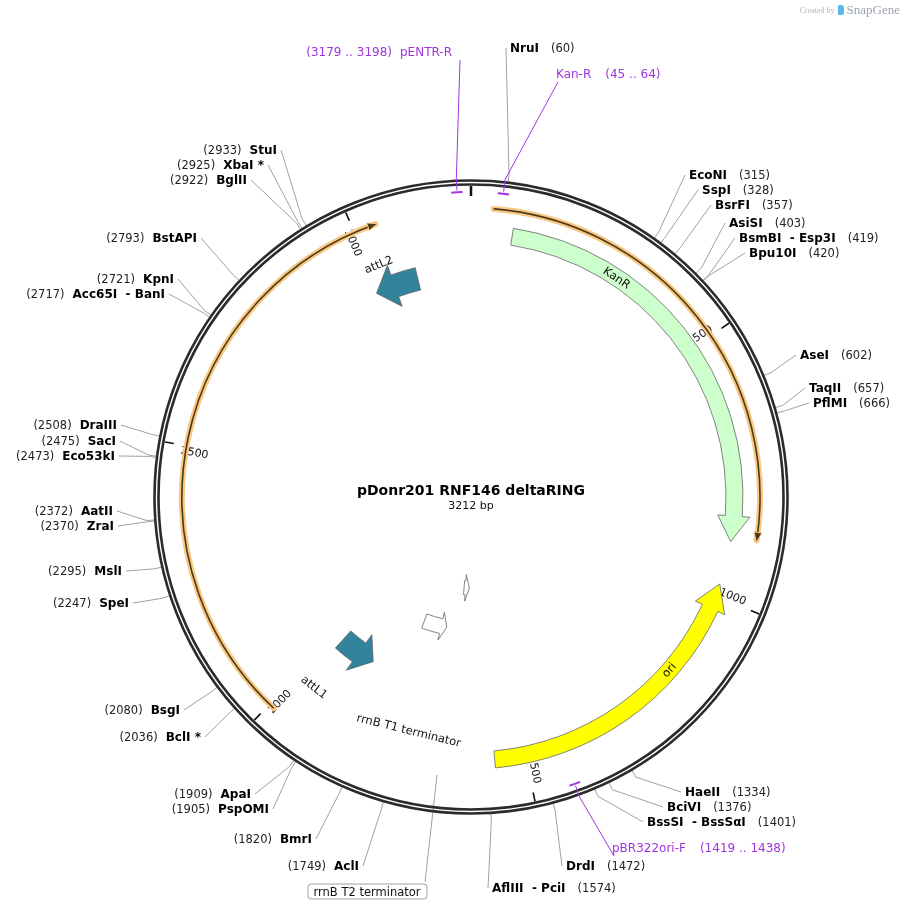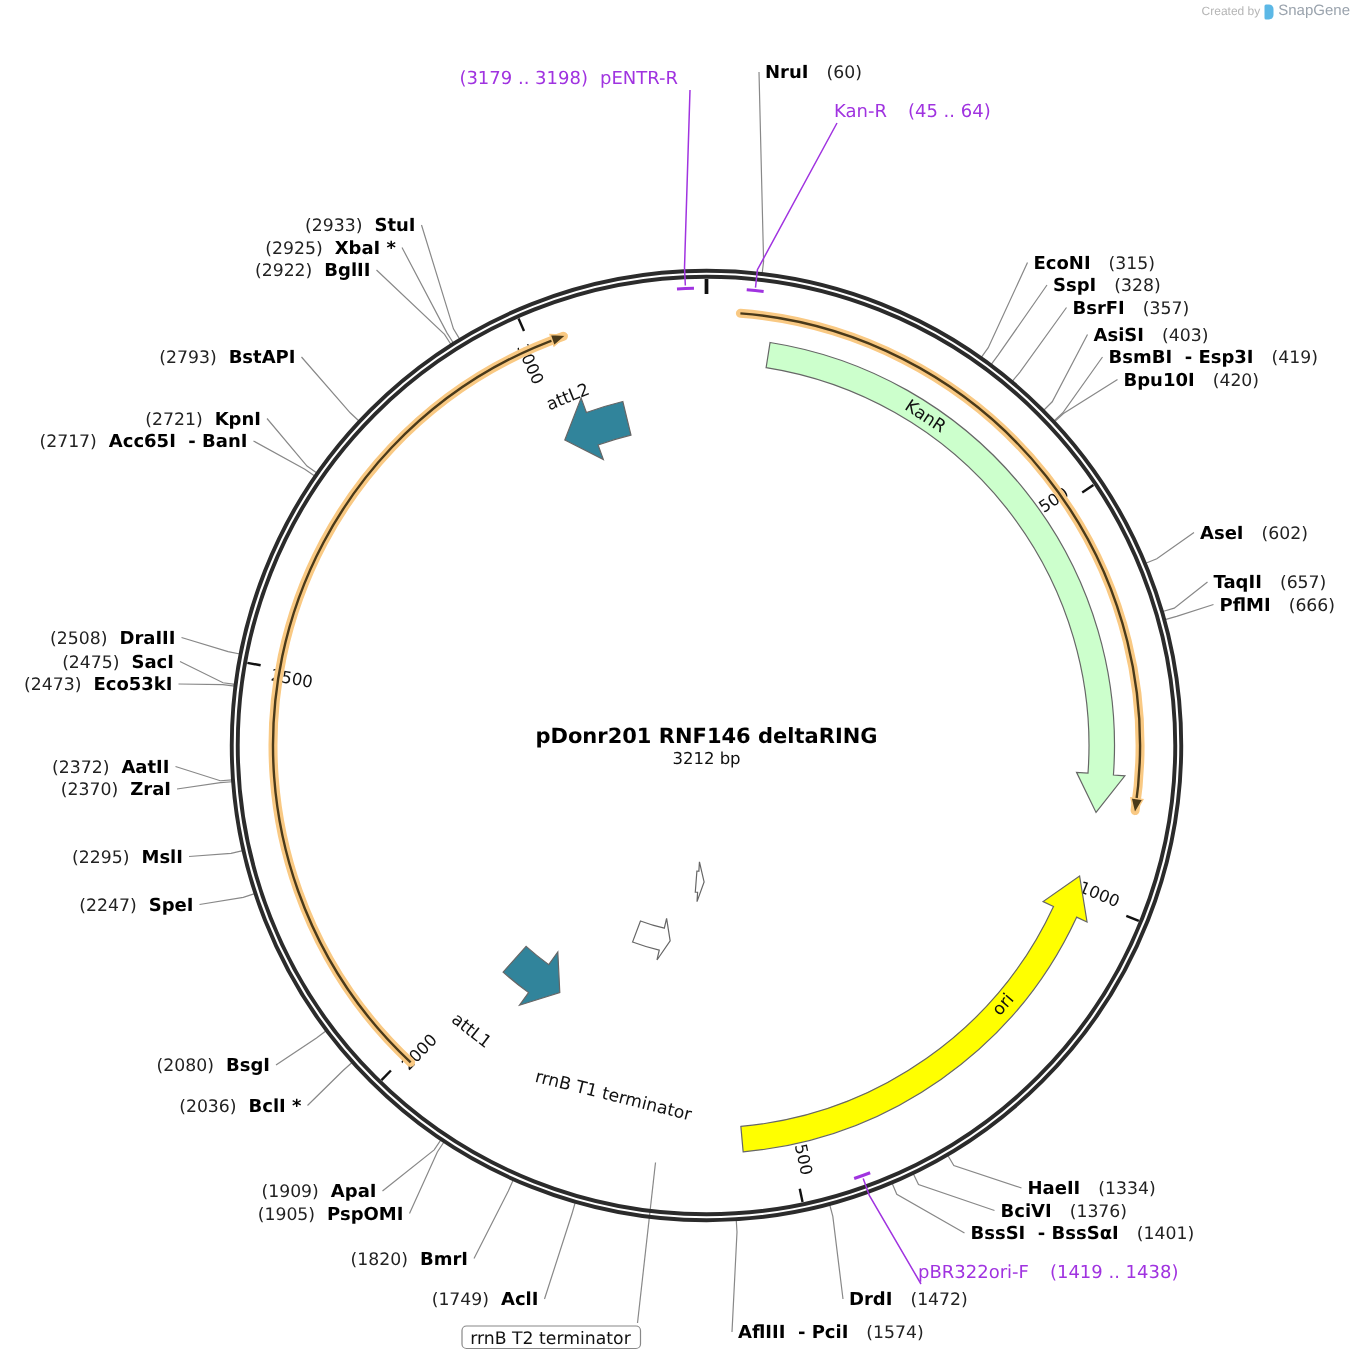--- a/index.html
+++ b/index.html
@@ -1,19 +1,19 @@
 <!DOCTYPE html>
 <html><head>
 <meta charset="utf-8">
 <style>
   html, body { margin:0; padding:0; background:#ffffff; }
   body { width:906px; height:910px; position:relative; overflow:hidden; font-family:"DejaVu Sans", sans-serif; }
   #map { position:absolute; left:0; top:0; }
-  .credit { position:absolute; right:6px; top:2px; font-size:8px; color:#b5b5b5; font-family:Liberation Sans, sans-serif; display:flex; align-items:center; gap:3px; }
-  .credit .brand { color:#9aa3ad; font-size:10px; }
+  .credit { position:absolute; right:6px; top:2px; font-size:8px; color:#b5b5b5; font-family:Liberation Serif, serif; display:flex; align-items:center; gap:3px; }
+  .credit .brand { color:#9aa3ad; font-size:13px; }
   .credit .logo { width:6px; height:10px; background:#5cb8e6; border-radius:1px 3px 3px 1px; display:inline-block; }
   .enz-name { font-weight:bold; font-size:12px; fill:#000; }
   .enz-pos { font-size:11.5px; fill:#222; }
   .primer-text { font-size:12px; fill:#a033e0; }
   .tick-label { font-size:11px; fill:#111; }
   .feat-label { font-size:11.5px; fill:#111; }
   .title { font-size:14px; font-weight:bold; fill:#000; }
   .subtitle { font-size:11px; fill:#111; }
 </style>
 </head>

